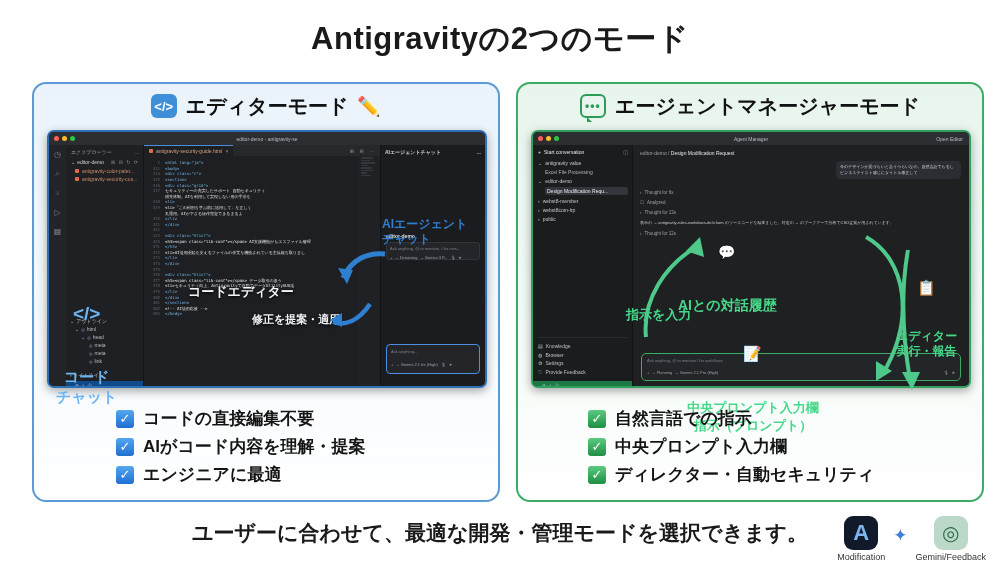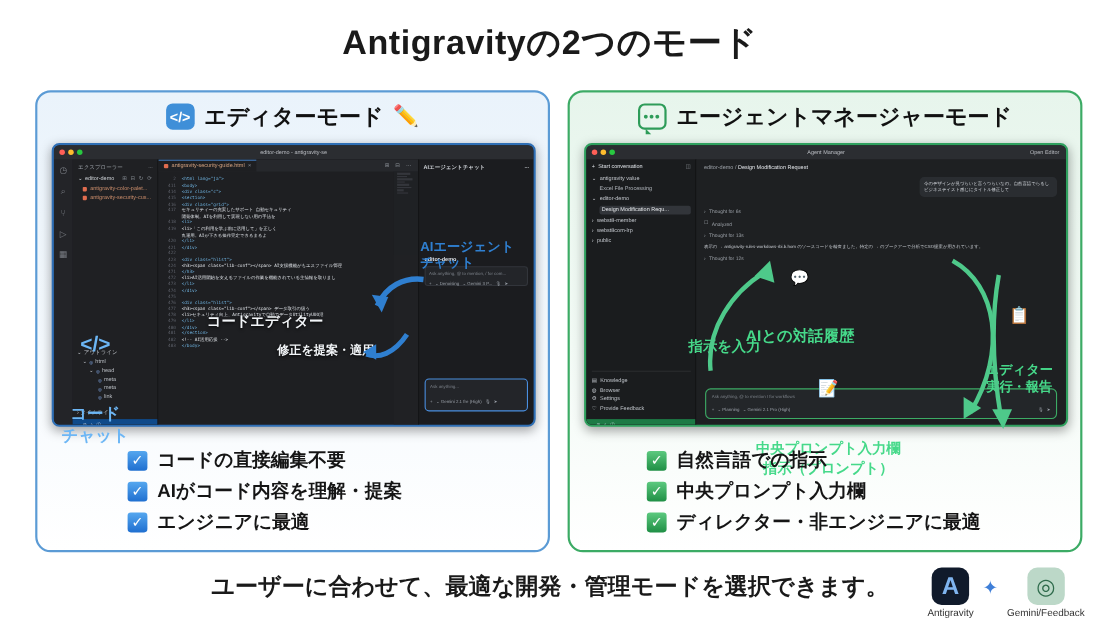--- a/index.html
+++ b/index.html
@@ -631,30 +631,30 @@
     <div class="chk-row" style="margin-left:70px">
       <span class="chk chk-g">✓</span>
       <span class="chk-label">自然言語での指示</span>
     </div>
     <div class="chk-row" style="margin-left:70px">
       <span class="chk chk-g">✓</span>
       <span class="chk-label">中央プロンプト入力欄</span>
     </div>
     <div class="chk-row" style="margin-left:70px">
       <span class="chk chk-g">✓</span>
-      <span class="chk-label">ディレクター・非エンジニアに最適</span>
+      <span class="chk-label">ディレクター・自動セキュリティ</span>
     </div>
   </div>
 </div>
 
 <div class="footer-caption">ユーザーに合わせて、最適な開発・管理モードを選択できます。</div>
 
 <div class="logos">
   <div class="logo-item">
     <div class="logo-sq logo-ag">A</div>
-    <div class="logo-cap">Antigravity</div>
+    <div class="logo-cap">Modification</div>
   </div>
   <div class="spark">✦</div>
   <div class="logo-item">
     <div class="logo-sq logo-gpt">◎</div>
     <div class="logo-cap">Gemini/Feedback</div>
   </div>
 </div>
 
 </body></html>

